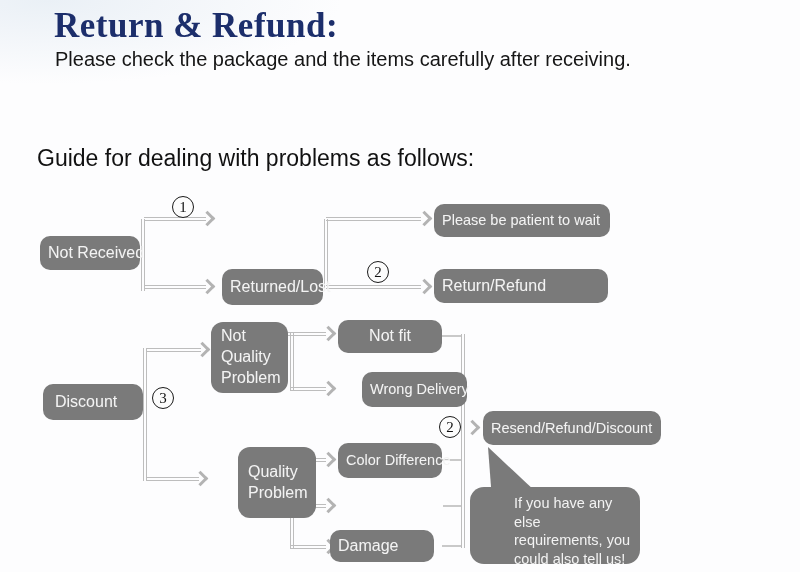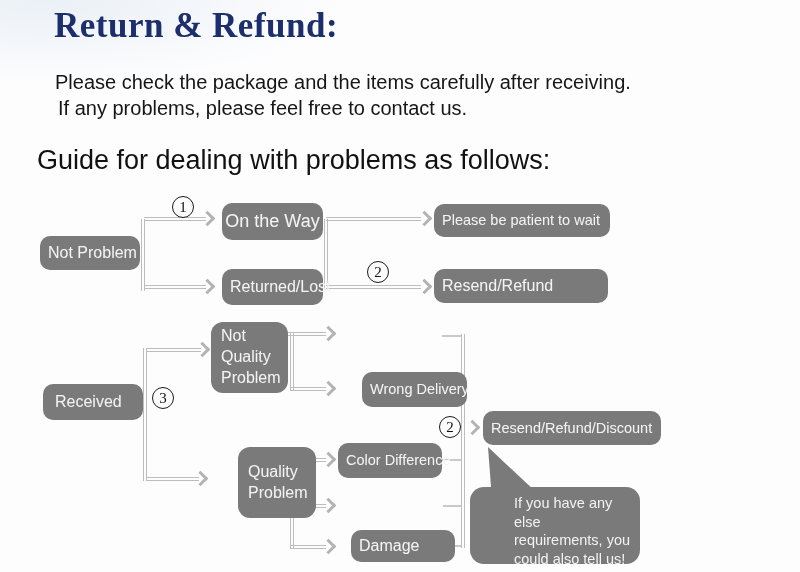--- a/index.html
+++ b/index.html
@@ -9,21 +9,21 @@
     background-image: radial-gradient(ellipse 420px 120px at 6% 0%, #eaf0f6 0%, rgba(255,255,255,0) 70%);
     font-family:"Liberation Sans","DejaVu Sans",sans-serif;
   }
   .abs { position:absolute; }
   .page-title {
     font-family:"Liberation Serif","DejaVu Serif",serif;
     font-weight:bold; font-size:35px; color:#1c2e6b; letter-spacing:0.5px;
     white-space:nowrap;
   }
   .sub { font-size:20px; color:#161616; white-space:nowrap; }
-  .guide { font-size:27px; color:#111; white-space:nowrap; }
+  .guide { font-size:23px; color:#111; white-space:nowrap; }
   .node {
     position:absolute; background:#7a7a7a; color:#f3f3f3;
     border-radius:10px; font-size:14.5px; line-height:1.3;
     display:flex; align-items:center; padding:0 8px;
     white-space:nowrap; box-sizing:border-box;
     text-shadow:0 0 1px rgba(255,255,255,0.15);
   }
   .node.center { justify-content:center; padding:0 4px; }
   .node.wrap { white-space:normal; border-radius:12px; }
   .node.fs16 { font-size:16px; }
@@ -47,43 +47,41 @@
     font-family:"Liberation Serif","DejaVu Serif",serif; font-size:15px;
     display:flex; align-items:center; justify-content:center; box-sizing:border-box;
   }
 </style>
 </head>
 <body>
 
 <div class="canvas">
 
   <div class="abs page-title" style="left:54px; top:6px;">Return &amp; Refund:</div>
-  <div class="abs sub" style="left:55px; top:71px;">Please check the package and the items carefully after receiving.</div>
-  <div class="abs sub" style="left:58px; top:97px;">If any problems, please feel free to contact us.</div>
+  <div class="abs sub" style="left:55px; top:48px;">Please check the package and the items carefully after receiving.</div>
   <div class="abs guide" style="left:37px; top:145px;">Guide for dealing with problems as follows:</div>
 
   <div class="vline" style="left:141px; top:219px; height:72px;"></div>
   <div class="hline" style="left:144px; top:217px; width:62px;"></div>
   <div class="arrowhead" style="left:202px; top:213px;"></div>
   <div class="hline" style="left:144px; top:285px; width:62px;"></div>
   <div class="arrowhead" style="left:202px; top:281px;"></div>
   <div class="vline" style="left:324px; top:219px; height:70px;"></div>
   <div class="hline" style="left:326px; top:217px; width:95px;"></div>
   <div class="arrowhead" style="left:419px; top:213px;"></div>
   <div class="hline" style="left:326px; top:285px; width:95px;"></div>
   <div class="arrowhead" style="left:419px; top:281px;"></div>
 
   <div class="badge" style="left:172px; top:196px;">1</div>
   <div class="badge" style="left:367px; top:261px;">2</div>
 
-  <div class="node fs16" style="left:40px; top:236px; width:100px; height:34px;">Not Problem</div>
-  <div class="node fs18 center" style="left:222px; top:203px; width:101px; height:37px;">On the Way</div>
+  <div class="node fs16" style="left:40px; top:236px; width:100px; height:34px;">Not Received</div>
   <div class="node fs16" style="left:222px; top:269px; width:101px; height:36px;">Returned/Lost</div>
   <div class="node" style="left:434px; top:204px; width:176px; height:33px;">Please be patient to wait</div>
-  <div class="node fs16" style="left:434px; top:269px; width:174px; height:34px;">Resend/Refund</div>
+  <div class="node fs16" style="left:434px; top:269px; width:174px; height:34px;">Return/Refund</div>
 
   <div class="vline" style="left:143px; top:348px; height:133px;"></div>
   <div class="hline" style="left:146px; top:348px; width:55px;"></div>
   <div class="arrowhead" style="left:197px; top:344px;"></div>
   <div class="hline" style="left:146px; top:477px; width:53px;"></div>
   <div class="arrowhead" style="left:195px; top:473px;"></div>
 
   <div class="badge" style="left:152px; top:387px;">3</div>
 
   <div class="vline" style="left:290px; top:332px; height:59px;"></div>
@@ -102,26 +100,27 @@
 
   <div class="vline" style="left:461px; top:334px; height:214px;"></div>
   <div class="stub" style="left:442px; top:335px; width:19px;"></div>
   <div class="stub" style="left:443px; top:388px; width:18px;"></div>
   <div class="stub" style="left:442px; top:459px; width:19px;"></div>
   <div class="stub" style="left:443px; top:505px; width:18px;"></div>
   <div class="stub" style="left:442px; top:545px; width:19px;"></div>
   <div class="arrowhead" style="left:467px; top:422px;"></div>
   <div class="badge" style="left:439px; top:416px;">2</div>
 
-  <div class="node fs16" style="left:43px; top:384px; width:100px; height:36px; padding-left:12px;">Received</div>
+  <div class="node fs16" style="left:43px; top:384px; width:100px; height:36px; padding-left:12px;">Discount</div>
   <div class="node fs16 wrap" style="left:211px; top:322px; width:77px; height:71px; padding:4px 4px 4px 10px;">Not Quality Problem</div>
   <div class="node fs16 wrap" style="left:210px; top:447px; width:78px; height:71px; padding:4px 4px 4px 10px;margin-left:28px;">Quality Problem</div>
+  <div class="node fs16 center" style="left:338px; top:320px; width:104px; height:33px;">Not fit</div>
   <div class="node" style="left:338px; top:372px; width:105px; height:35px;margin-left:24px;">Wrong Delivery</div>
   <div class="node" style="left:338px; top:443px; width:104px; height:35px;">Color Difference</div>
-  <div class="node fs16" style="left:351px; top:530px; width:104px; height:32px;">Damage</div>
+  <div class="node fs16" style="left:330px; top:530px; width:104px; height:32px;">Damage</div>
   <div class="node" style="left:483px; top:411px; width:178px; height:34px;">Resend/Refund/Discount</div>
 
   <svg class="abs" style="left:0; top:0;" width="800" height="572" viewBox="0 0 800 572">
     <polygon points="488,447 536,492 492,500" fill="#7a7a7a"></polygon>
   </svg>
 
   <div class="bubble" style="left:470px; top:487px; width:170px; height:77px;padding-left:44px;">If you have any else requirements, you could also tell us!</div>
 
 </div>
 

